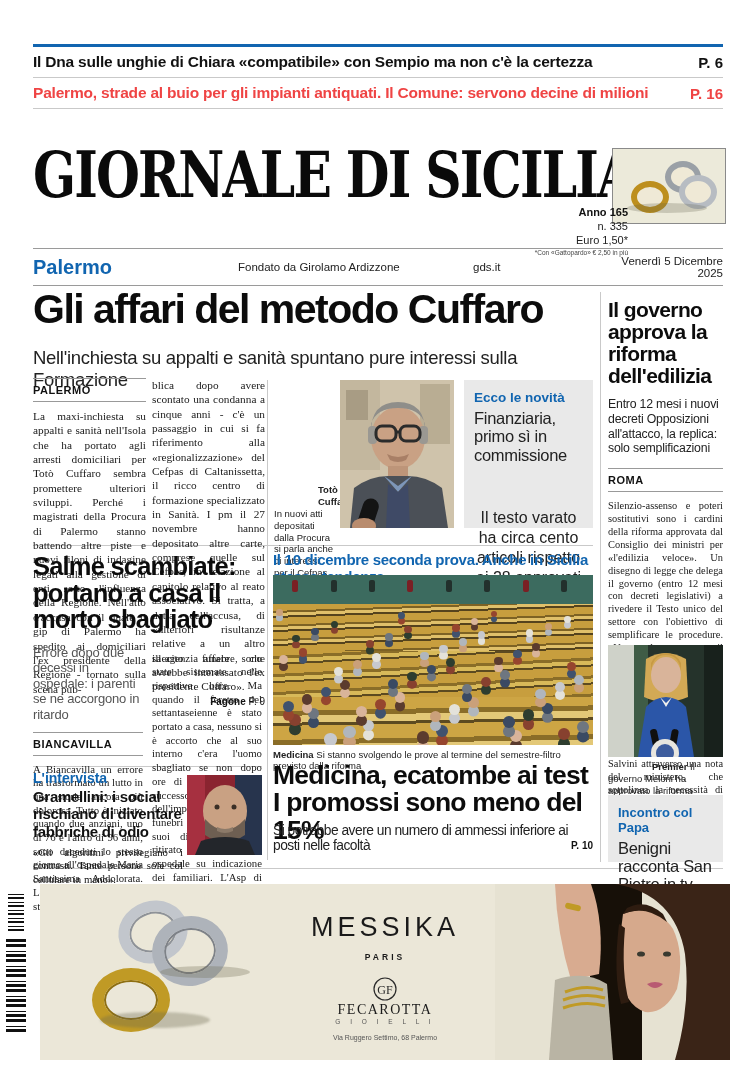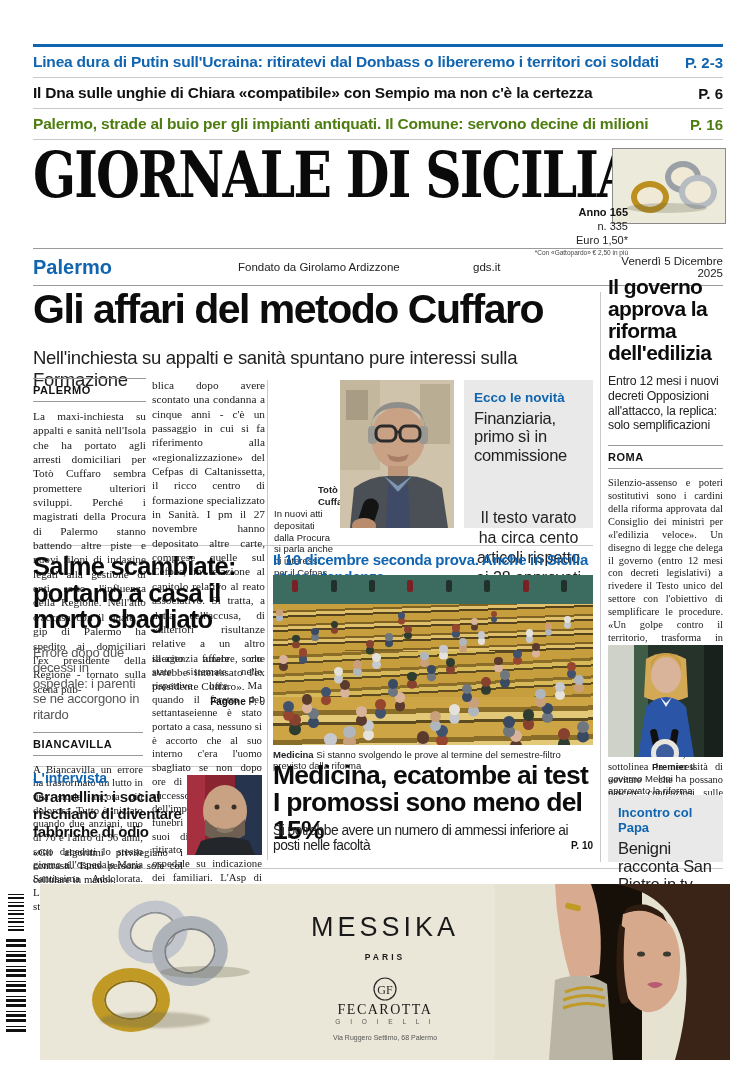--- a/index.html
+++ b/index.html
@@ -5,21 +5,21 @@
   html,body{margin:0;padding:0;background:#fff;}
   .page{position:relative;width:755px;height:1080px;background:#fff;overflow:hidden;
         font-family:"Liberation Sans",sans-serif;color:#111;}
   
   .briefs{position:absolute;left:33px;top:44px;width:690px;border-top:3px solid #1165b0;}
   .brief{display:flex;align-items:center;justify-content:space-between;height:30px;border-bottom:1px solid #c9c9c9;}
   .brief .t{font-weight:bold;font-size:15.5px;letter-spacing:-0.2px;}
   .brief .p{font-weight:bold;font-size:15px;white-space:nowrap;padding-left:8px;}
   .b-blue .t,.b-blue .p{color:#1165b0;}
   .b-black .t,.b-black .p{color:#111;}
-  .b-gray .t,.b-gray .p{color:#4d7c0f;}
+  .b-gray .t,.b-gray .p{color:#ef4444;}
   
   .mast-title{position:absolute;left:33px;top:138px;font-family:"DejaVu Serif",serif;
         font-weight:bold;font-size:56px;letter-spacing:-2px;transform:scaleX(.90) scaleY(1.12);
         transform-origin:left top;white-space:nowrap;color:#0a0a0a;}
   .teaser{position:absolute;left:612px;top:148px;width:112px;height:74px;background:#eceada;
         border:1px solid #8a8a8a;overflow:hidden;}
   .edition{position:absolute;left:420px;top:206px;width:208px;text-align:right;line-height:1.25;}
   .edition .anno{font-weight:bold;font-size:11px;}
   .edition .num,.edition .price{font-size:11px;color:#222;}
   .edition .note{font-size:6.5px;color:#444;margin-top:2px;}
@@ -49,21 +49,21 @@
   .photo-cap{font-size:9.5px;line-height:1.25;color:#222;}
   .photo-cap b{display:block;margin-left:44px;}
   .lead-cap{position:absolute;left:274px;top:484px;width:60px;}
   .lead-photo{position:absolute;left:340px;top:380px;width:114px;height:148px;overflow:hidden;}
   .graybox{background:#e9e9e9;padding:10px 10px 8px 10px;box-sizing:border-box;}
   .box-kicker{color:#1165b0;font-weight:bold;font-size:13.5px;margin-bottom:4px;}
   .fin-box{position:absolute;left:464px;top:380px;width:129px;height:148px;}
   .fin-head{font-size:16.5px;line-height:1.12;color:#222;letter-spacing:-0.3px;}
   .fin-txt{font-size:16px;line-height:1.25;color:#222;margin-top:44px;text-align:center;}
   
-  .rail{position:absolute;left:608px;top:276px;width:115px;}
+  .rail{position:absolute;left:608px;top:299px;width:115px;}
   .rail-head{font-size:21px;font-weight:bold;line-height:1.05;letter-spacing:-0.6px;color:#0c0c0c;}
   .rail-sub{font-size:12.3px;line-height:1.2;color:#222;margin-top:10px;letter-spacing:-0.2px;}
   .rail .kicker{margin-top:12px;}
   .rail-body{font-family:"Liberation Serif",serif;font-size:10.4px;line-height:1.24;text-align:justify;color:#1a1a1a;margin-top:8px;}
   .rail-page{font-size:10px;text-align:right;font-family:"Liberation Sans",sans-serif;}
   .rail-photo{position:absolute;left:608px;top:645px;width:115px;height:112px;overflow:hidden;}
   .rail-cap{position:absolute;left:608px;top:761px;width:115px;}
   .rail-cap b{display:inline;}
   .papa-box{position:absolute;left:608px;top:795px;width:115px;height:67px;}
   .papa-head{font-size:16.5px;line-height:1.1;color:#222;letter-spacing:-0.3px;}
@@ -110,24 +110,20 @@
   .bc2{position:absolute;left:0;top:44px;width:20px;height:95px;
         background:repeating-linear-gradient(0deg,#111 0 3px,#fff 3px 5px,#111 5px 6px,#fff 6px 10px,#111 10px 13px,#fff 13px 15px);}
   .crowd-dot{position:absolute;border-radius:50%;}
 </style>
 </head>
 <body>
 
 <div class="page">
 
   <div class="briefs">
-    <div class="brief b-blue">
-      <span class="t">Linea dura di Putin sull'Ucraina: ritiratevi dal Donbass o libereremo i territori coi soldati</span>
-      <span class="p">P. 2-3</span>
-    </div>
     <div class="brief b-black">
       <span class="t">Il Dna sulle unghie di Chiara «compatibile» con Sempio ma non c'è la certezza</span>
       <span class="p">P.  6</span>
     </div>
     <div class="brief b-gray">
       <span class="t">Palermo, strade al buio per gli impianti antiquati. Il Comune: servono decine di milioni</span>
       <span class="p">P. 16</span>
     </div>
   </div>
 

